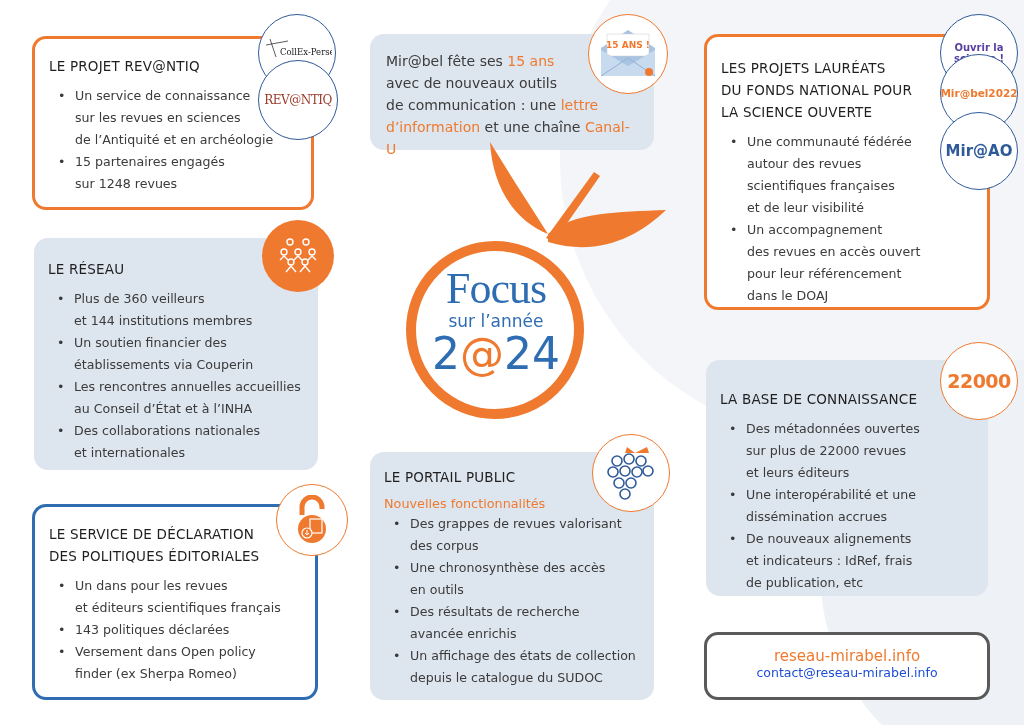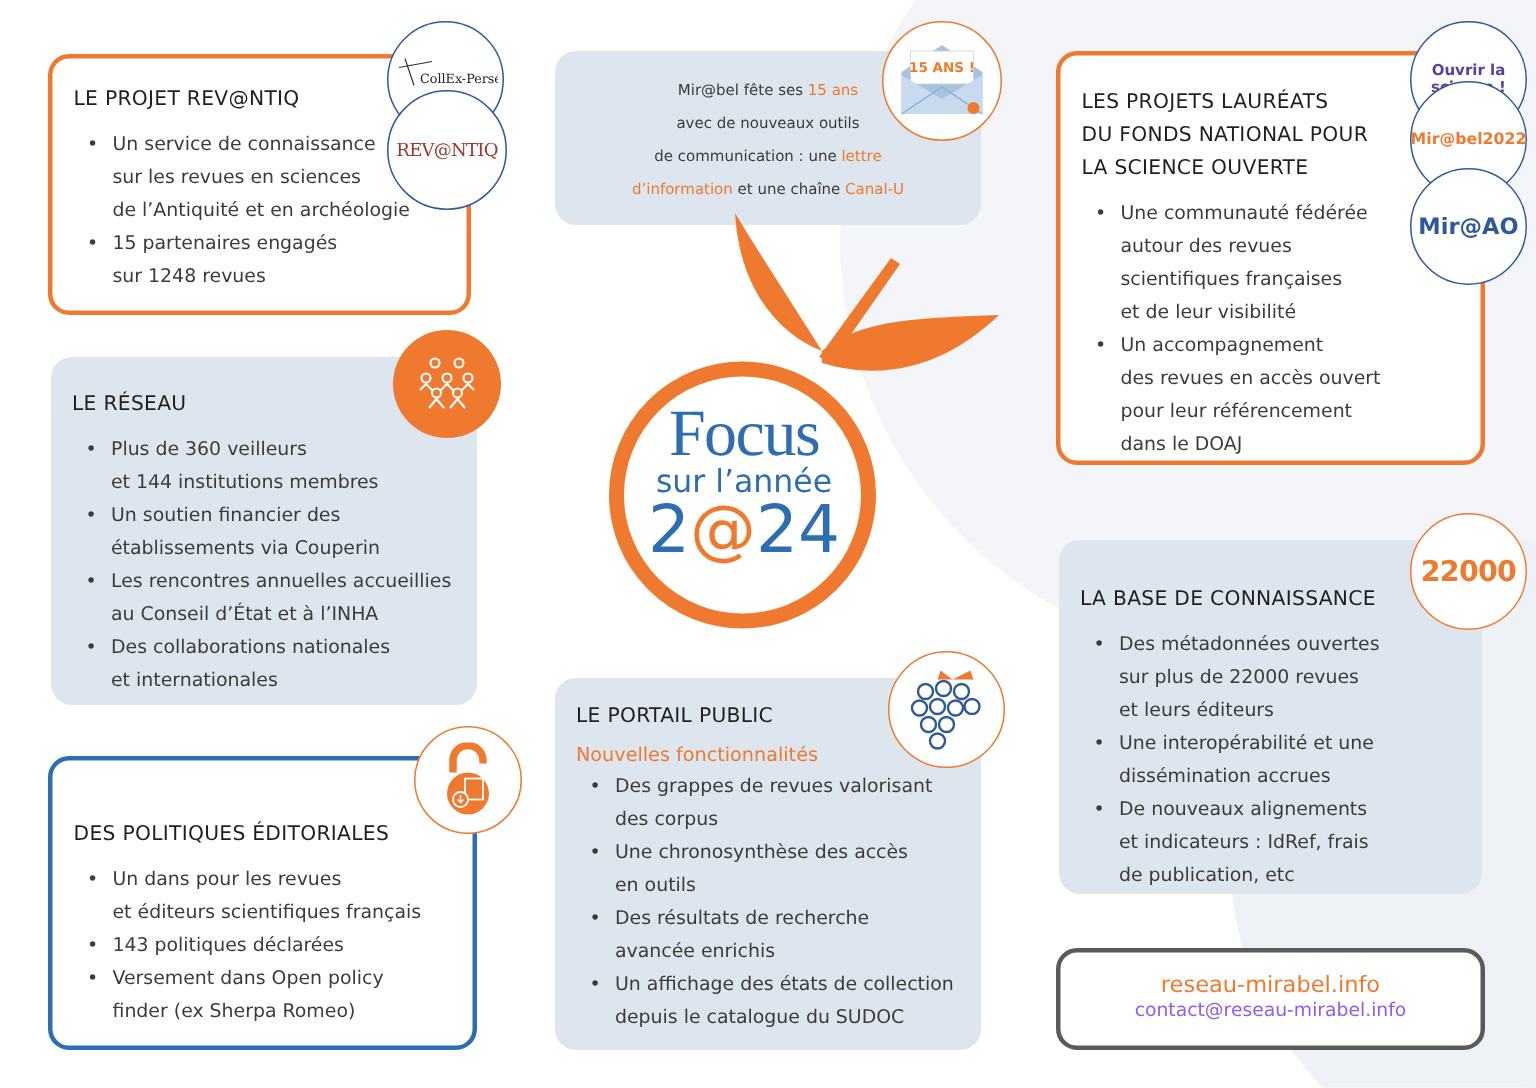--- a/index.html
+++ b/index.html
@@ -36,24 +36,24 @@
   }
   .sub { color: #ef7a2f; font-size: 12.8px; margin-top: 8px; display: block; }
   .hl { color: #ef7a2f; }
   .badge {
     position: absolute; border-radius: 50%; background: #fff;
     display: flex; align-items: center; justify-content: center;
     z-index: 3; overflow: hidden;
   }
   .badge.bb { border: 1.5px solid #2f5a9a; }
   .badge.ob { border: 1.5px solid #ef7a2f; }
-  .intro p { font-size: 10px; line-height: 22px; color: #3b3b3b; text-align: center; }
+  .intro p { font-size: 14px; line-height: 22px; color: #3b3b3b; }
   .center-logo { position: absolute; z-index: 2; }
   .contact-main { color: #ef7a2f; font-size: 15px; text-align: center; line-height: 18px; }
-  .contact-sub { color: #8b5cf6; font-size: 12.5px; text-align: center; line-height: 15px; }
+  .contact-sub { color: #1d4ed8; font-size: 12.5px; text-align: center; line-height: 15px; }
 </style>
 </head>
 <body>
 
 <div class="bg-arc" style="left:560px; top:-120px; width:560px; height:560px; background:#f3f5f8;"></div>
 <div class="bg-arc" style="left:820px; top:360px; width:380px; height:420px; background:#eef1f5;"></div>
 
 <div class="card orange" style="left:32px; top:36px; width:282px; height:174px;">
   <h2 style="margin-top:2px;">LE PROJET REV@NTIQ</h2>
   <ul>
@@ -156,42 +156,42 @@
   <svg width="270" height="300" viewBox="0 0 270 300">
 
     <path d="M92 0 C 110 30, 130 60, 150 92 C 120 80, 95 50, 92 0 Z" fill="#ef7a2f"></path>
     <path d="M150 92 C 175 70, 220 70, 268 68 C 240 95, 200 115, 150 100 Z" fill="#ef7a2f"></path>
     <path d="M148 96 L 196 30 L 202 34 L 156 100 Z" fill="#ef7a2f"></path>
 
     <circle cx="97" cy="188" r="84" fill="#fff" stroke="#ef7a2f" stroke-width="10"></circle>
   </svg>
   <div style="position:absolute; left:13px; top:126px; width:170px; text-align:center; color:#2f6db3;">
     <div style="font-size:44px; line-height:42px; letter-spacing:-1px;font-family:Liberation Serif, serif;">Focus</div>
-    <div style="font-size:21px; line-height:22px;">sur l’année</div>
+    <div style="font-size:17px; line-height:22px;">sur l’année</div>
     <div style="font-size:44px; line-height:44px;">
       <span>2</span><span style="color:#ef7a2f;">@</span><span>24</span>
     </div>
   </div>
 </div>
 
 <div class="card fill" style="left:706px; top:360px; width:282px; height:236px;">
   <h2 style="margin-top:14px;">LA BASE DE CONNAISSANCE</h2>
   <ul>
     <li><span>Des métadonnées ouvertes</span><br><span>sur plus de 22000 revues</span><br><span>et leurs éditeurs</span></li>
     <li><span>Une interopérabilité et une</span><br><span>dissémination accrues</span></li>
     <li><span>De nouveaux alignements</span><br><span>et indicateurs : IdRef, frais</span><br><span>de publication, etc</span></li>
   </ul>
 </div>
 <div class="badge ob" style="left:940px; top:342px; width:78px; height:78px;">
   <span style="color:#ef7a2f; font-size:19px; font-weight:bold; letter-spacing:-0.5px;">22000</span>
 </div>
 
 <div class="card blue" style="left:32px; top:504px; width:286px; height:196px;">
   <h2 style="margin-top:2px;">
-    <br>
+    <span>LE SERVICE DE DÉCLARATION</span><br>
     <span>DES POLITIQUES ÉDITORIALES</span>
   </h2>
   <ul>
     <li><span>Un dans pour les revues</span><br><span>et éditeurs scientifiques français</span></li>
     <li><span>143 politiques déclarées</span></li>
     <li><span>Versement dans Open policy</span><br><span>finder (ex Sherpa Romeo)</span></li>
   </ul>
 </div>
 <div class="badge ob" style="left:276px; top:484px; width:72px; height:72px;">
   <svg width="40" height="50" viewBox="0 0 40 50">

